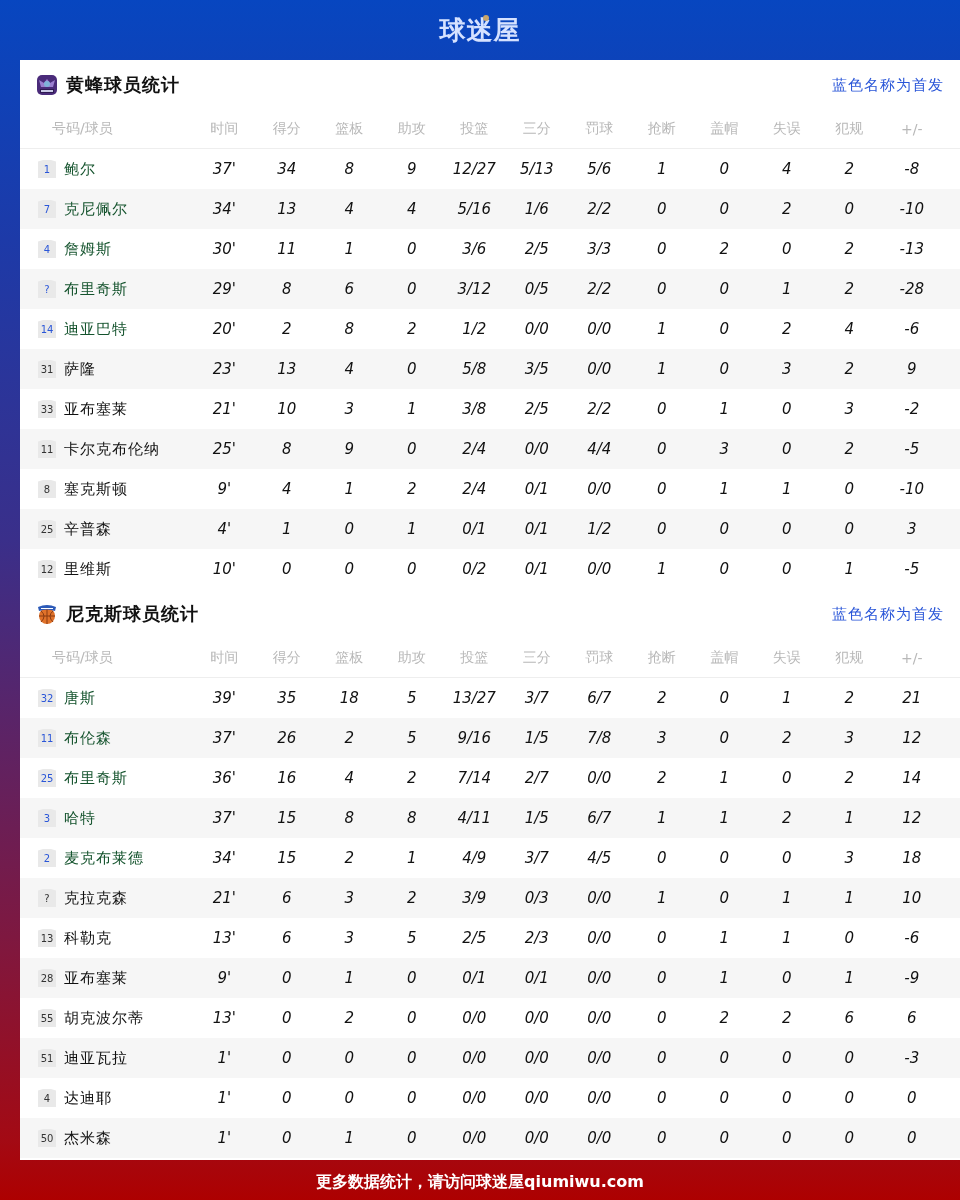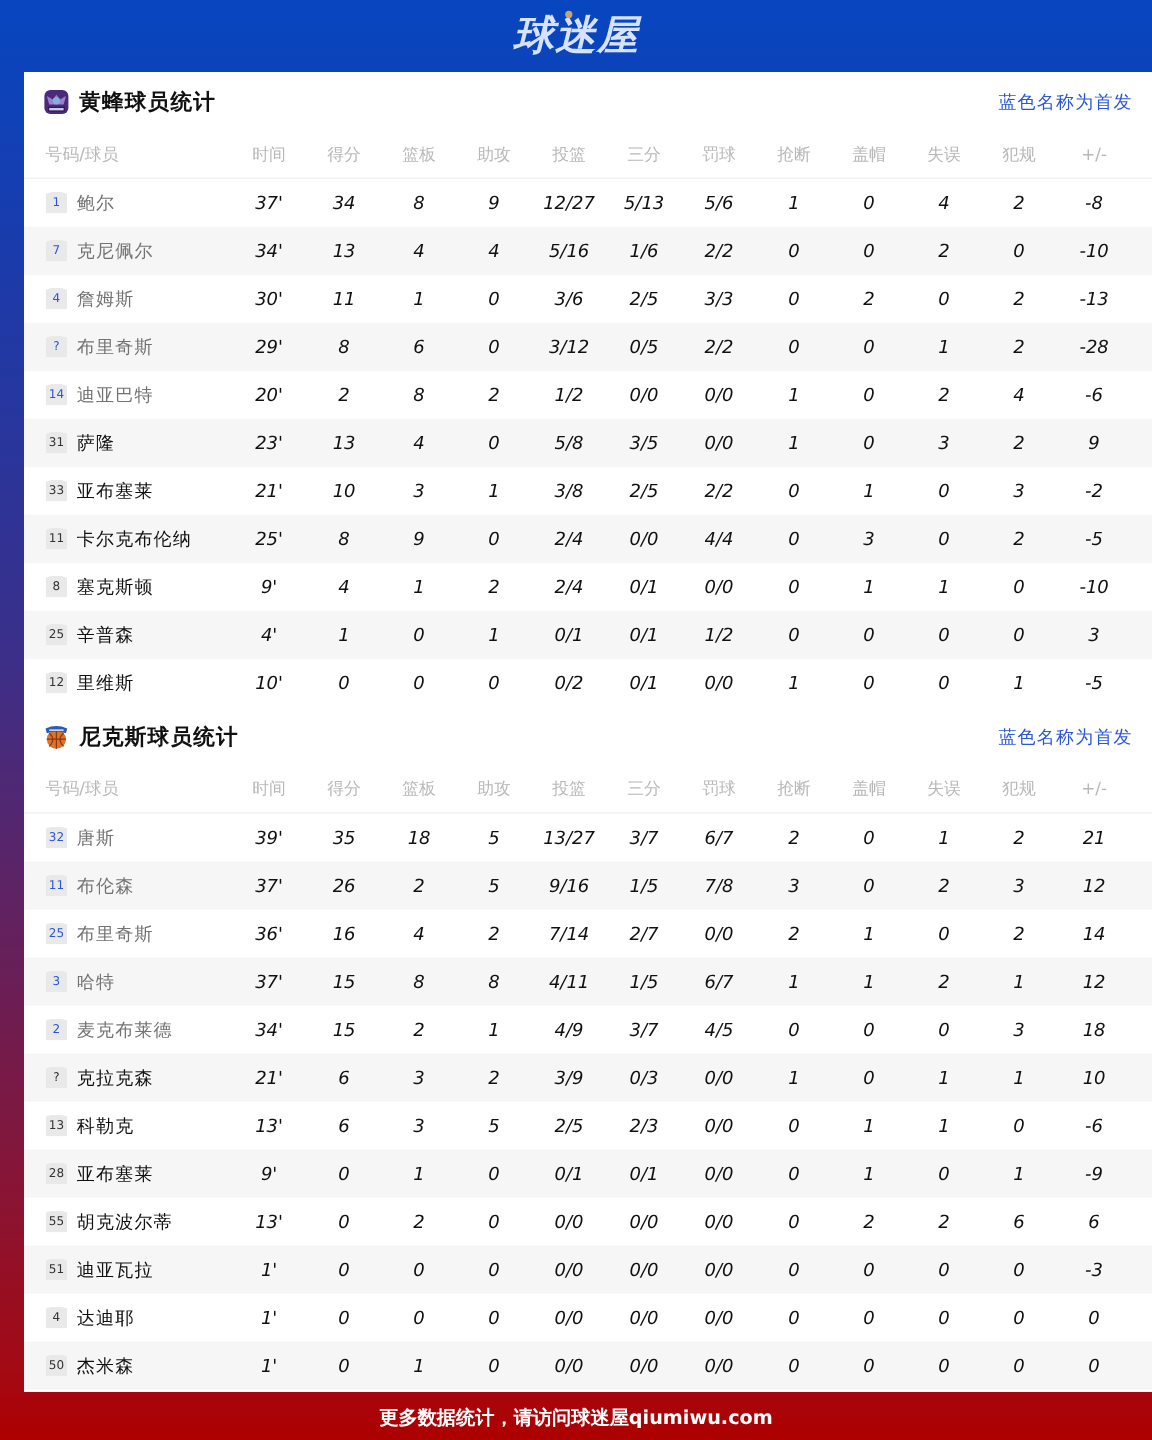--- a/index.html
+++ b/index.html
@@ -8,21 +8,21 @@
     font-family: "DejaVu Sans", "Liberation Sans", sans-serif;
     background: linear-gradient(180deg, #0746c0 0%, #1d3aa8 20%, #3a2f8a 45%, #5a2468 60%, #7e1840 78%, #a30a14 95%, #ad0000 100%);
     position: relative;
   }
   .topbar {
     height: 60px;
     display: flex; align-items: center; justify-content: center;
   }
   .logo {
     color: #d6e2ff;
-    font-size: 34px; font-weight: bold; font-style: italic;
+    font-size: 26px; font-weight: bold; 
     letter-spacing: 1px;
     position: relative;
   }
   .logo-dot {
     position: absolute; top: 2px; left: 43px;
     width: 6px; height: 6px; border-radius: 50%;
     background: #c9a56a;
   }
   .card {
     position: absolute; left: 20px; top: 60px;
@@ -39,34 +39,34 @@
   .section-title { font-size: 18px; font-weight: bold; color: #111; letter-spacing: 1px; }
   .starter-note { font-size: 15px; color: #2a56d8; font-weight: normal; letter-spacing: 1px; }
   .col-header, .row {
     display: flex; align-items: center;
     height: 40px;
   }
   .col-header { border-bottom: 1px solid #eeeeee; height: 39px; color: #b8b8b8; font-size: 14px; }
   .row { font-size: 15px; color: #111; font-style: italic; }
   .row.alt { background: #f6f6f6; }
   .c-player { width: 173px; padding-left: 18px; display: flex; align-items: center; }
-  .col-header .c-player { padding-left: 18px; font-style: normal; }
+  .col-header .c-player { padding-left: 32px; font-style: normal; }
   .c { width: 62.5px; text-align: center; }
   .col-header .c { font-style: normal; }
   .jersey {
     width: 18px; height: 18px;
     background: #e9e9e9;
     font-size: 10px; color: #333; font-style: normal;
     display: inline-flex; align-items: center; justify-content: center;
     margin-right: 8px;
     clip-path: polygon(0 8%, 28% 0, 72% 0, 100% 8%, 100% 100%, 0 100%);
   }
   .jersey.starter { color: #2a56d8; }
   .pname { font-style: normal; font-size: 15px; letter-spacing: 1px; }
-  .pname.starter { color: #737373; }
+  .pname.starter { color: #14532d; }
   .footer {
     position: absolute; left: 0; top: 1160px; width: 960px; height: 44px;
     display: flex; align-items: center; justify-content: center;
     color: #ffffff; font-size: 16px; font-weight: bold;
   }
 </style>
 </head>
 <body>
 
 <div class="topbar">

